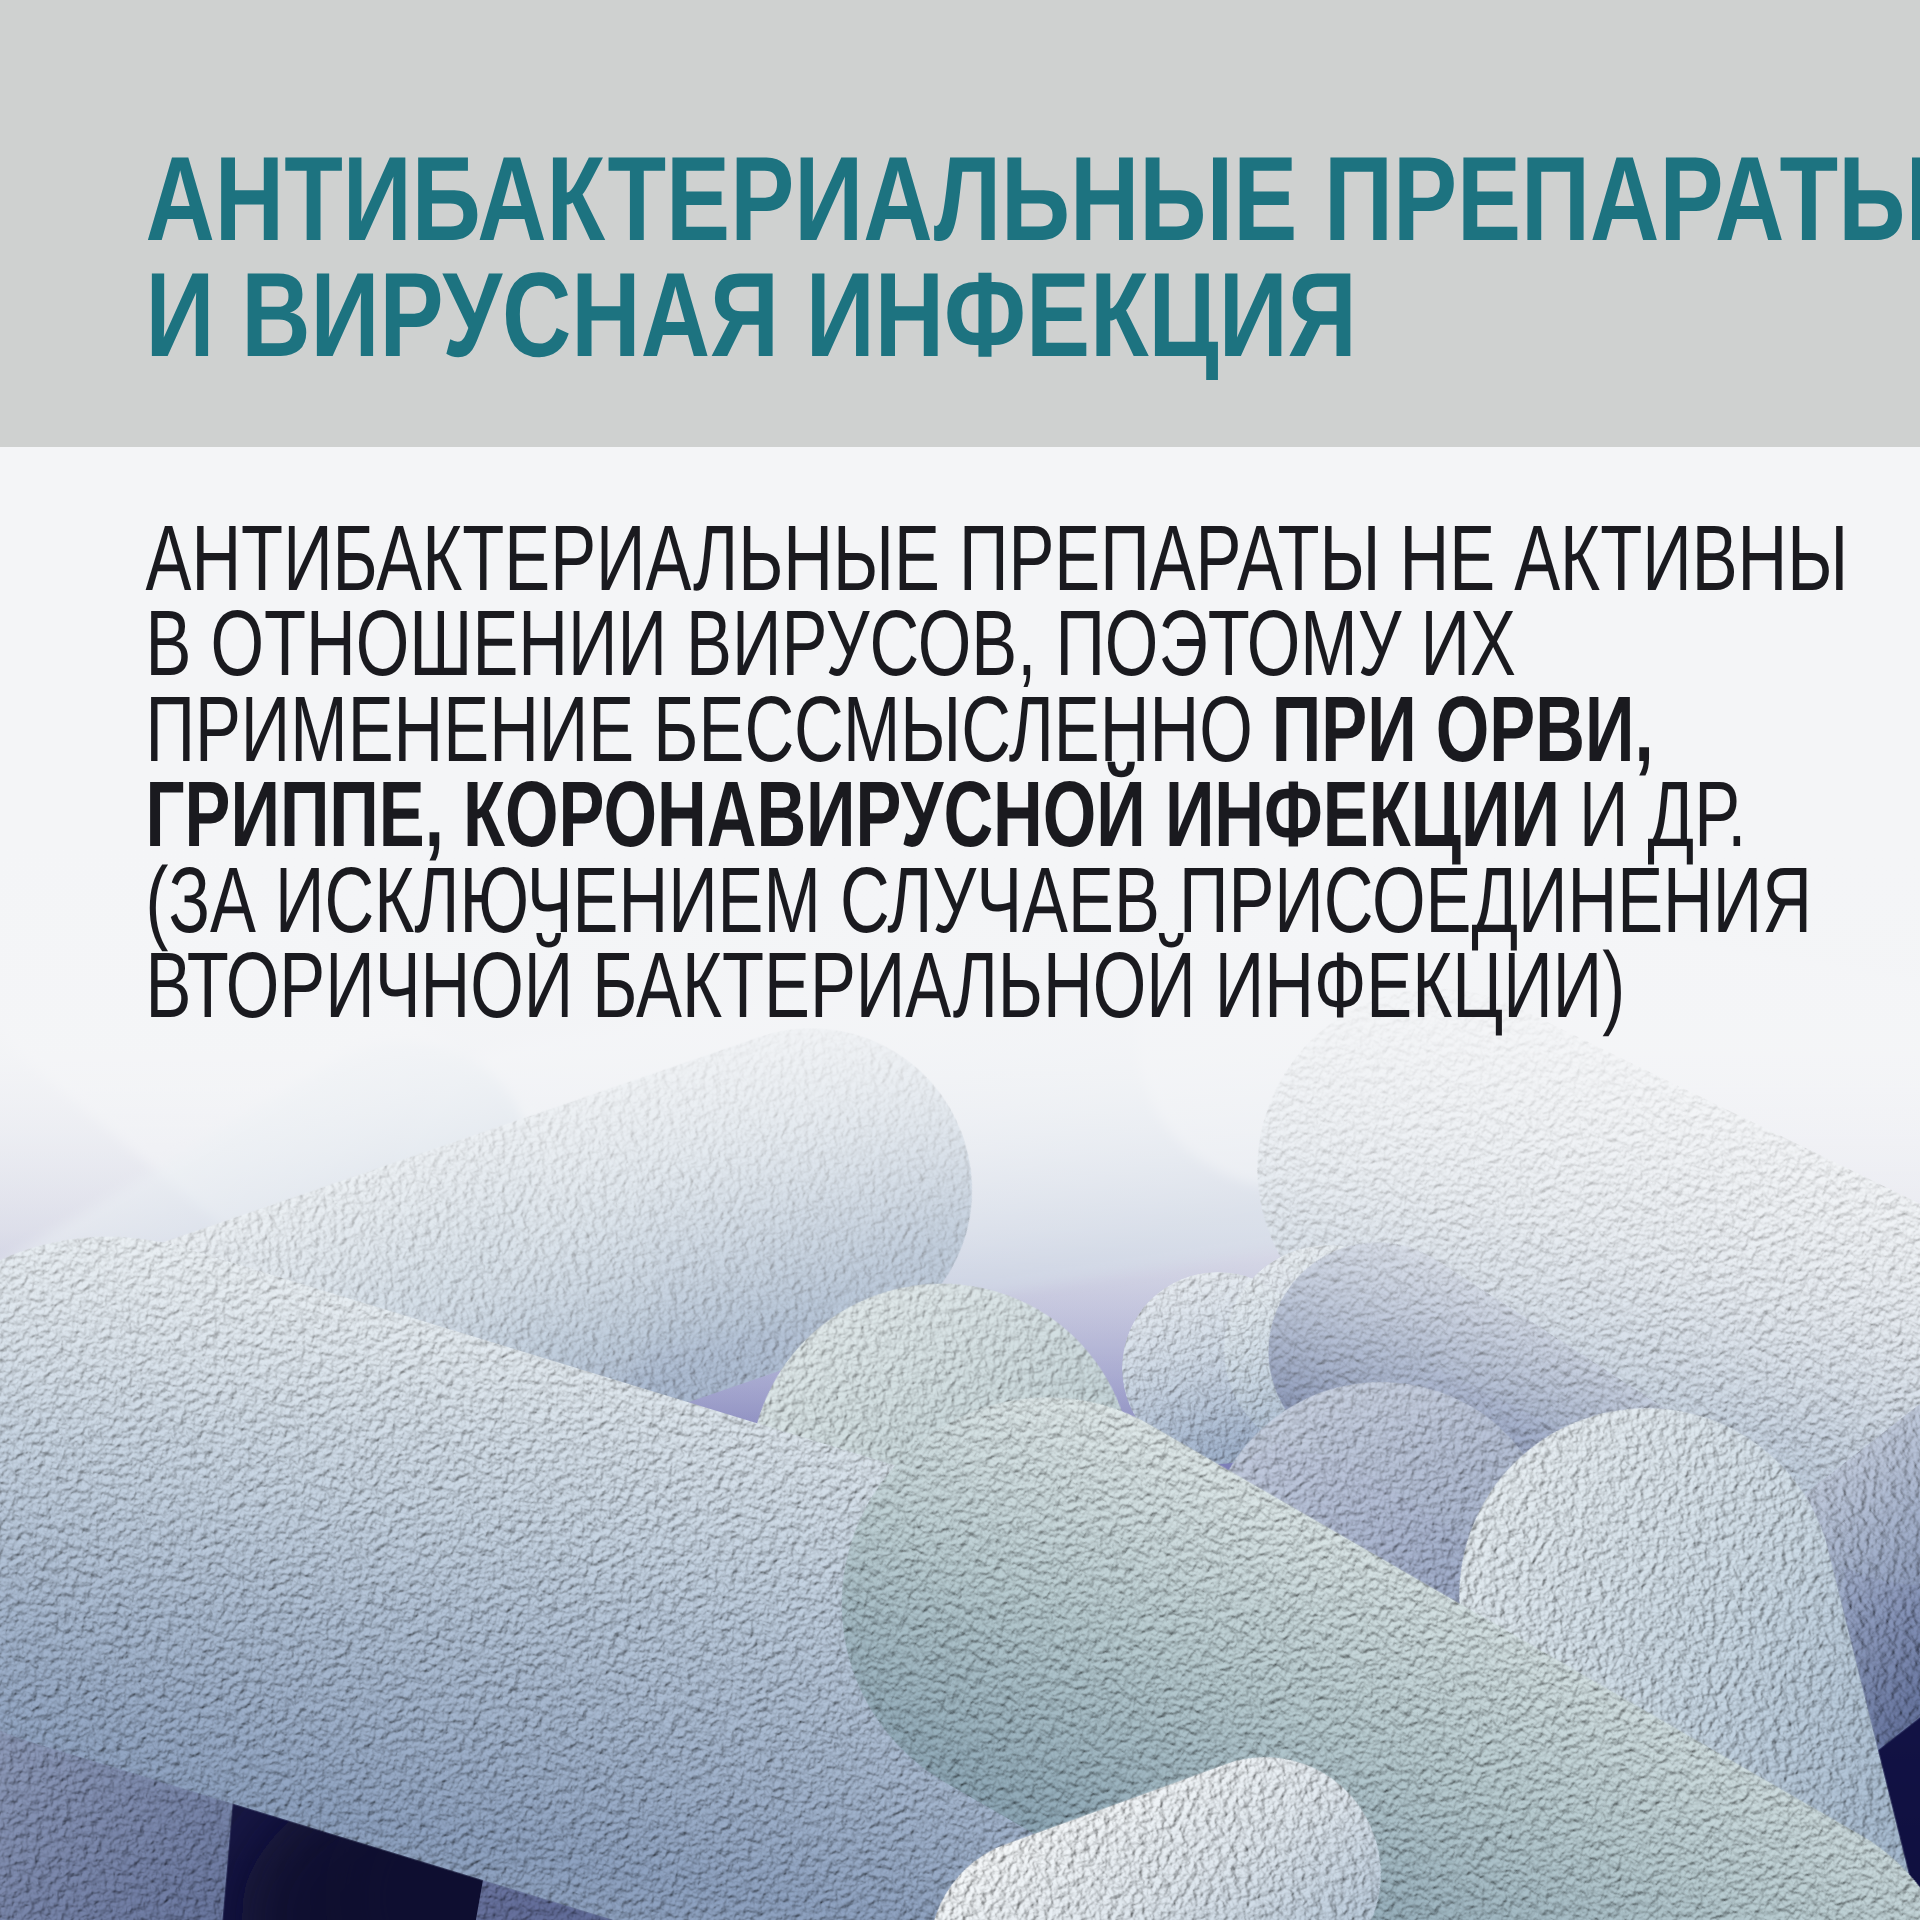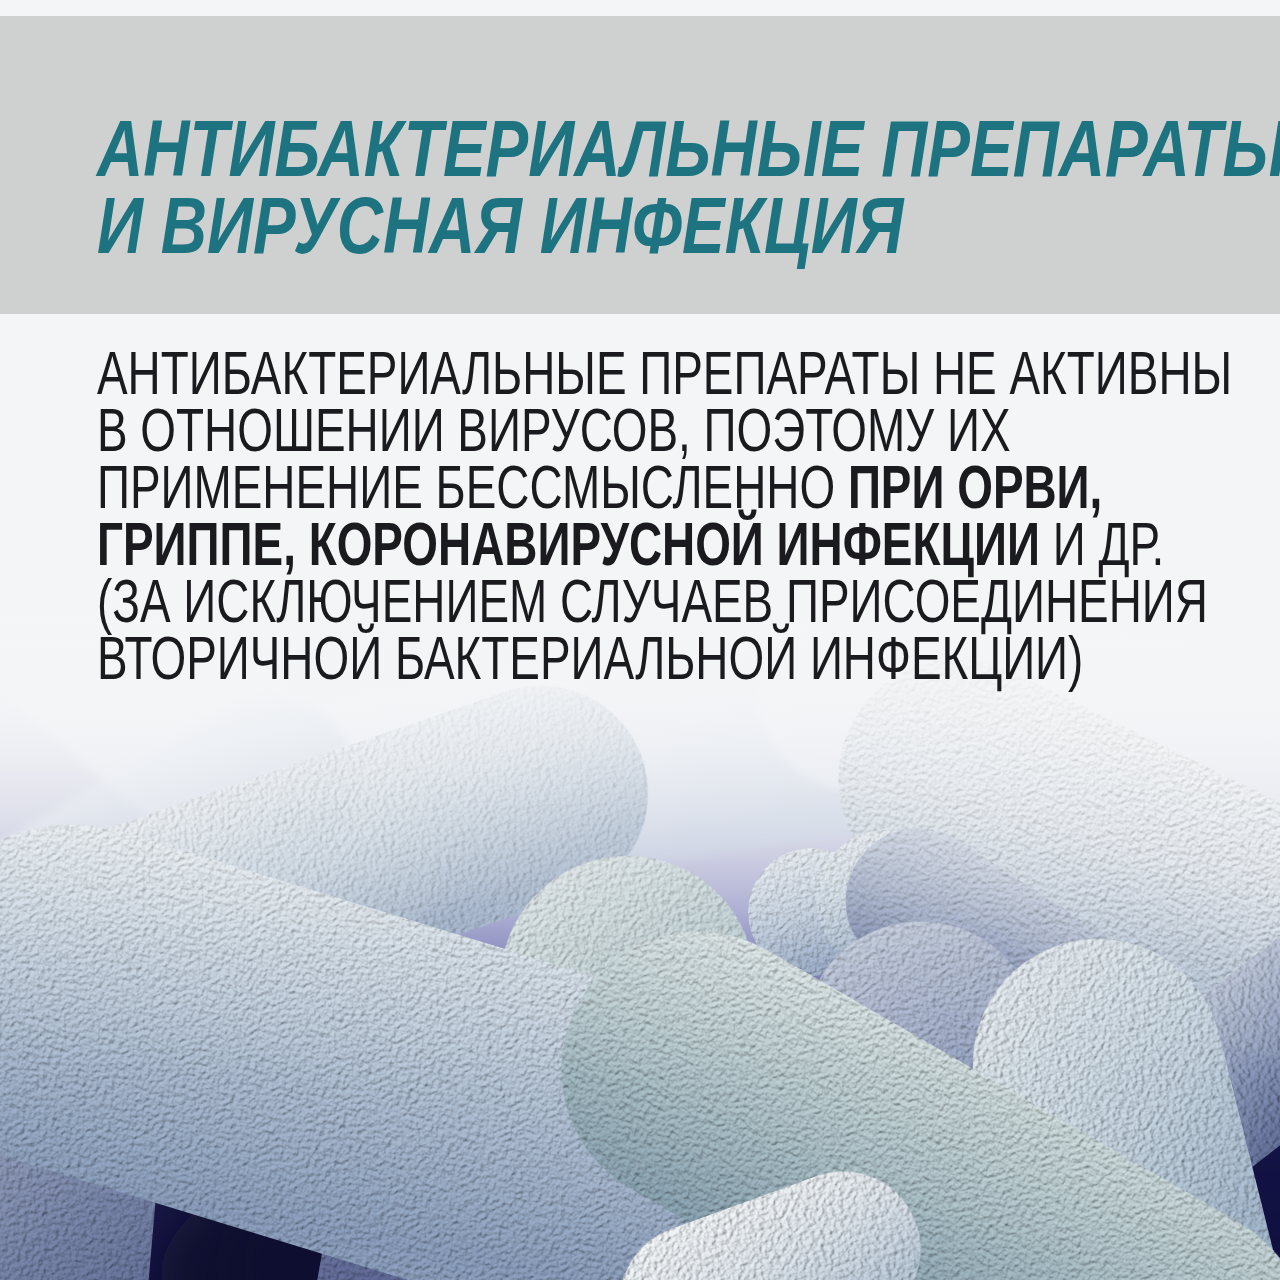--- a/index.html
+++ b/index.html
@@ -8,26 +8,25 @@
     width: 1280px;
     height: 1280px;
     overflow: hidden;
     background: var(--body-bg, #f4f5f7);
     font-family: "Liberation Sans", sans-serif;
   }
 
   
   .band {
     position: absolute;
-    top: 16px; left: 0;
+    top: 0; left: 0;
     width: 1280px;
     height: 298px;
     background: var(--band, #cfd1d0);
     z-index: 3;
-    font-style: italic;
   }
   .title {
     position: absolute;
     left: 97px;
     top: 94px;
     margin: 0;
     color: var(--teal, #1d7380);
     font-size: 80px;
     font-weight: 700;
     line-height: 77px;

